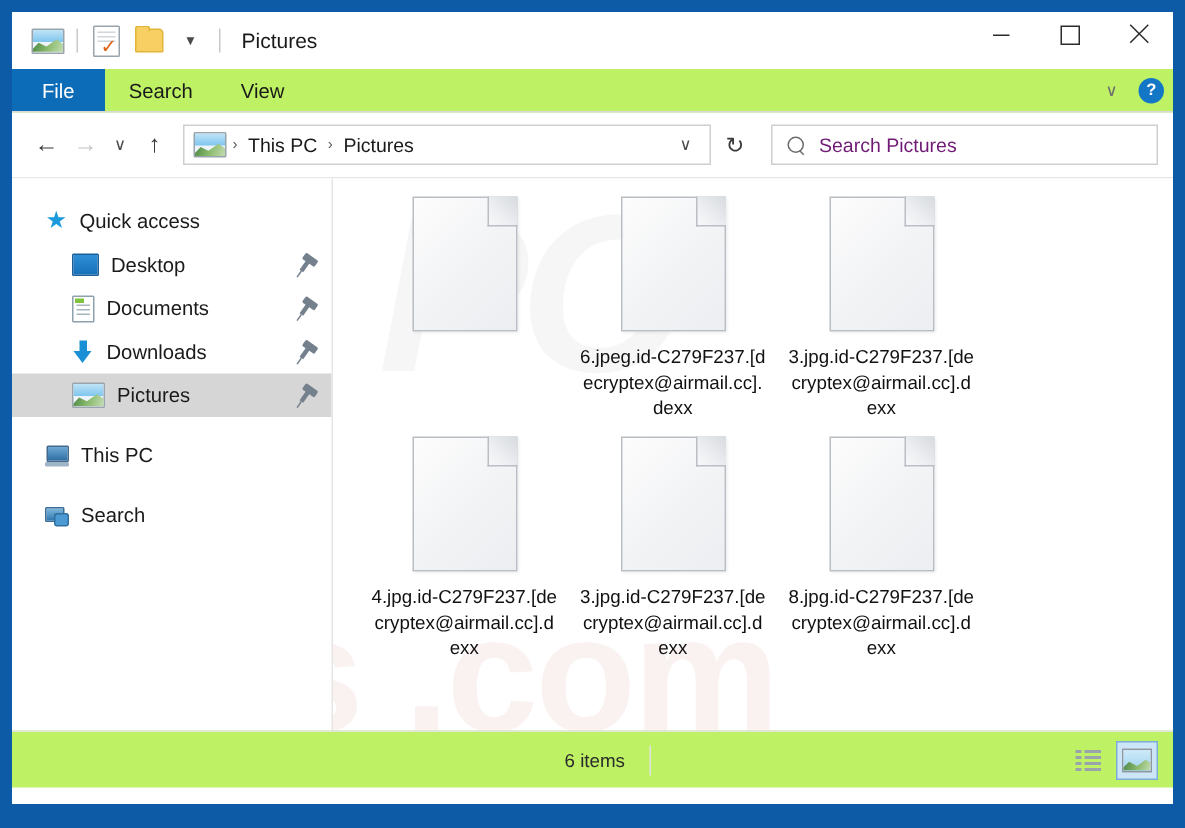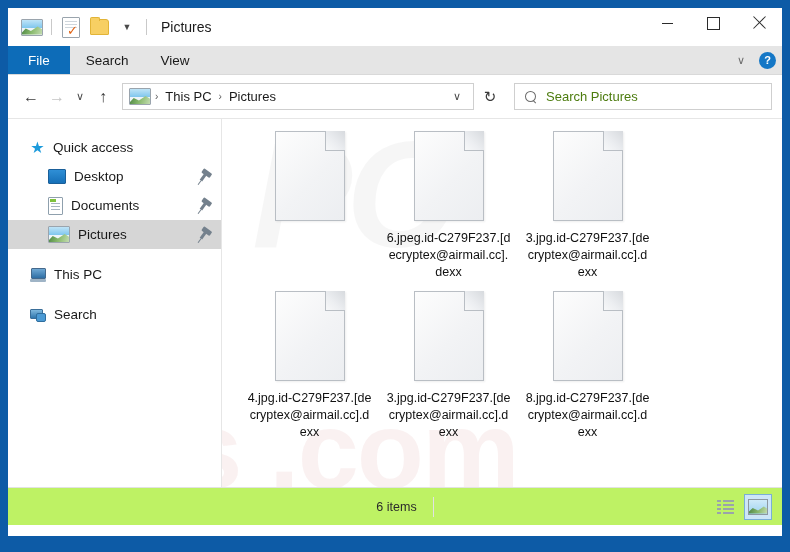--- a/index.html
+++ b/index.html
@@ -61,21 +61,21 @@
   .wc .max{width:11px;height:11px;border:1px solid #2b2b2b;display:block;}
   .wc .cls{position:relative;width:14px;height:14px;}
   .wc .cls:before,.wc .cls:after{
     content:"";position:absolute;left:-1px;top:6px;width:17px;height:1px;background:#2b2b2b;
   }
   .wc .cls:before{transform:rotate(45deg);}
   .wc .cls:after{transform:rotate(-45deg);}
 
   
   .ribbon{
-    position:relative;height:28px;background:#e5e5e5;display:flex;align-items:stretch;
+    position:relative;height:28px;background:#bef264;display:flex;align-items:stretch;
     border-bottom:1px solid #d9d9d9;
     text-align:center;
   }
   .tab{
     padding:0 16px;display:flex;align-items:center;font-size:13.5px;color:#1a1a1a;
   }
   .tab.file{background:#0d6cb8;color:#ffffff;padding:0 20px;}
   .ribbon-right{position:absolute;right:6px;top:0;height:28px;display:flex;align-items:center;gap:8px;}
   .ribbon-chev{font-size:11px;color:#6b6b6b;padding:0 6px;}
   .help{
@@ -100,21 +100,21 @@
   .addr-chev{margin-left:auto;font-size:11px;color:#4a4a4a;padding:0 8px;}
   .refresh{width:30px;height:25px;display:flex;align-items:center;justify-content:center;font-size:15px;color:#3a3a3a;border:1px solid transparent;}
   .searchbox{
     width:246px;height:25px;border:1px solid #cfcfcf;background:#fff;display:flex;align-items:center;
     margin-left:8px;padding-left:10px;gap:10px;
   }
   .mag{
     width:9px;height:9px;border:1.4px solid #6b6b6b;border-radius:50%;position:relative;transform:rotate(-45deg);
   }
   .mag:after{content:"";position:absolute;left:3px;top:9px;width:1.4px;height:4px;background:#6b6b6b;}
-  .search-ph{font-size:13px;color:#4d7c0f;}
+  .search-ph{font-size:13px;color:#701a75;}
 
   
   .main{display:flex;height:368px;position:relative;background:#fff;}
   .sidebar{
     width:213px;padding-top:14px;position:relative;background:#fff;flex:none;
   }
   .srow{height:29px;display:flex;align-items:center;font-size:13.5px;color:#1a1a1a;padding-left:22px;position:relative;}
   .srow.child{padding-left:40px;}
   .srow.sel{background:#d6d6d6;}
   .srow .lbl{margin-left:8px;}
@@ -305,20 +305,25 @@
       <div class="srow child">
         <span class="desk-icon"></span>
         <span class="lbl">Desktop</span>
         <span class="pin"></span>
       </div>
       <div class="srow child">
         <span class="docs-icon"></span>
         <span class="lbl">Documents</span>
         <span class="pin"></span>
       </div>
+      <div class="srow child">
+        <span class="dl-icon"></span>
+        <span class="lbl">Downloads</span>
+        <span class="pin"></span>
+      </div>
       <div class="srow child sel">
         <span class="pic-icon"></span>
         <span class="lbl">Pictures</span>
         <span class="pin"></span>
       </div>
       <div style="height:11px"></div>
       <div class="srow">
         <span class="pc-icon"></span>
         <span class="lbl">This PC</span>
       </div>

